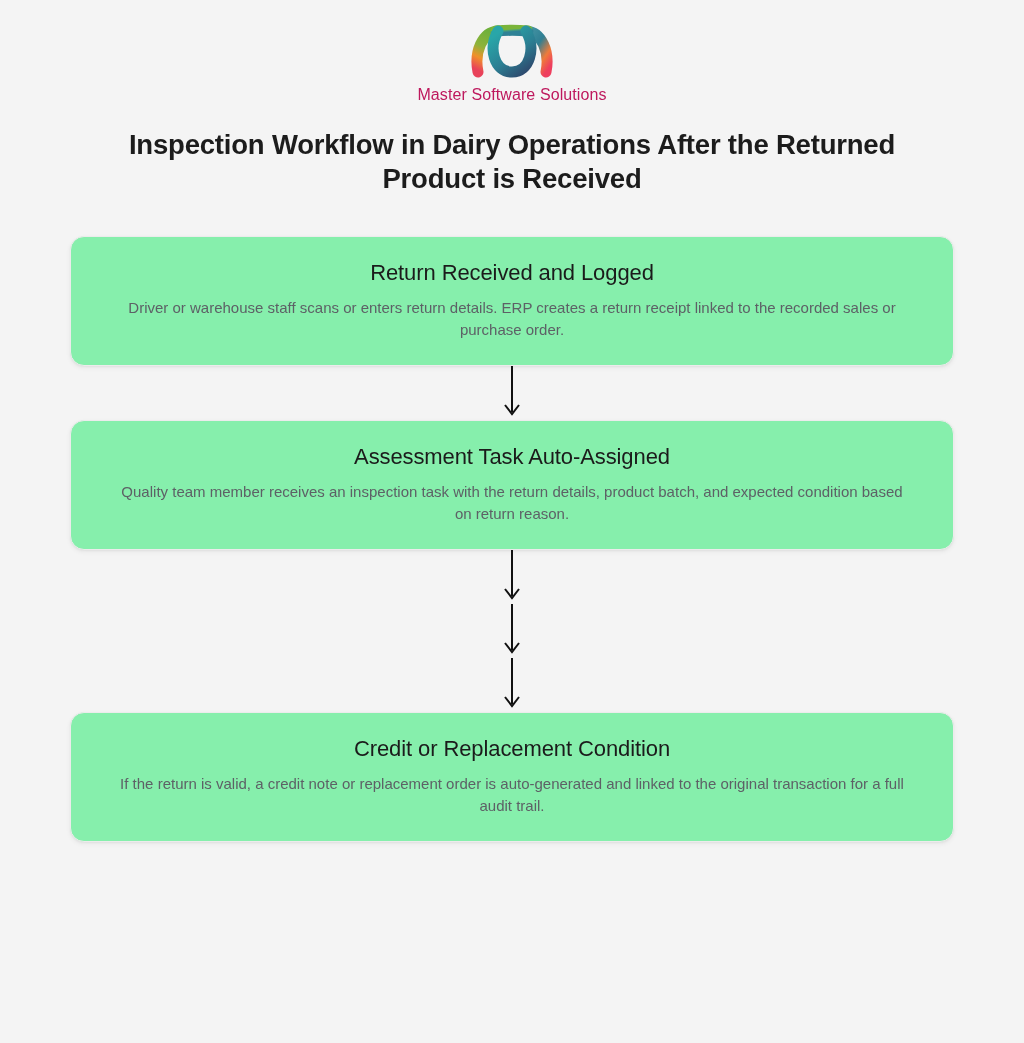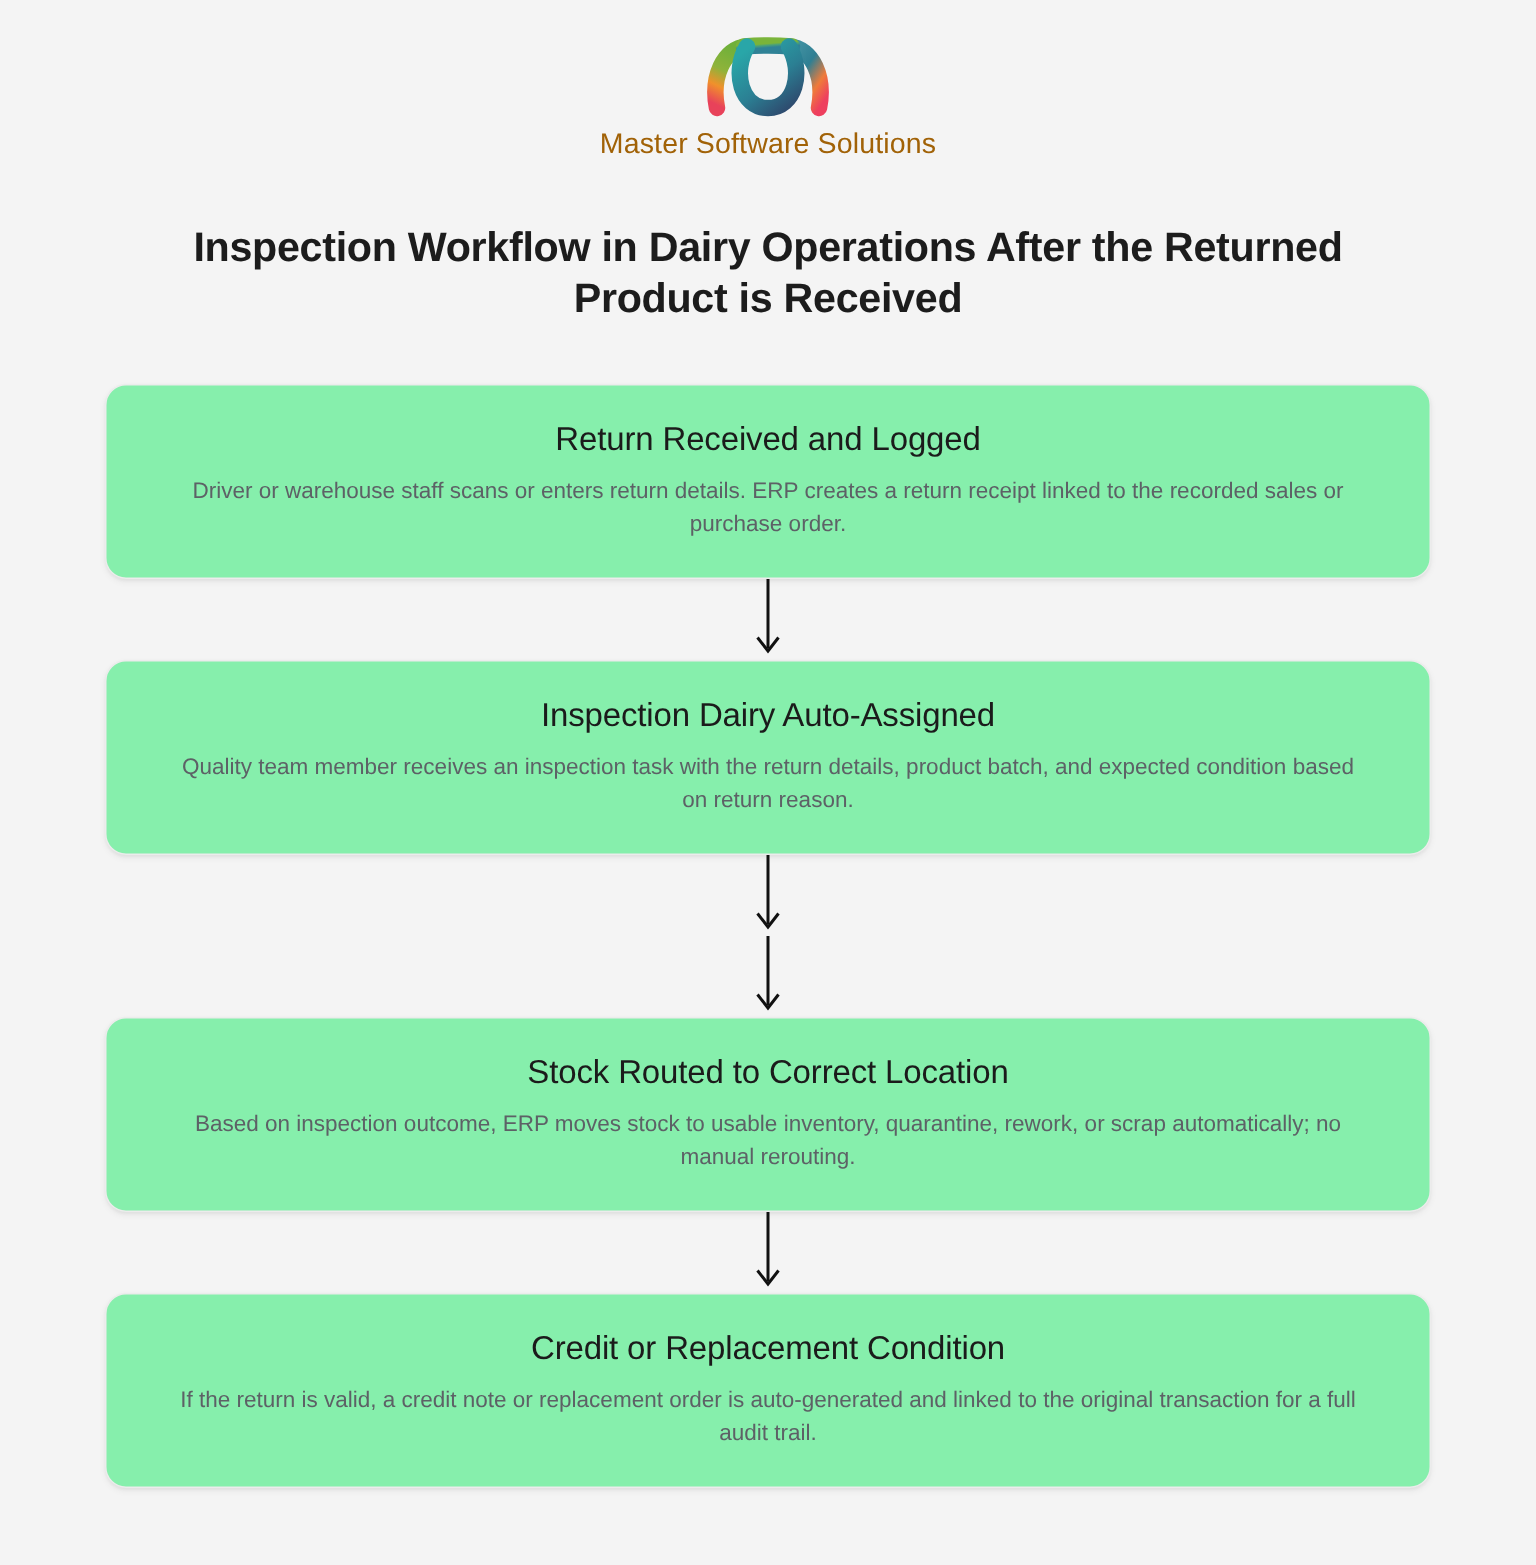--- a/index.html
+++ b/index.html
@@ -30,30 +30,30 @@
     flex-direction: column;
     align-items: center;
   }
   .brand-logo {
     width: 88px;
     height: 56px;
     display: block;
   }
   .brand-name {
     margin-top: 9px;
-    font-size: 19px;
-    color: #a16207;
+    font-size: 16px;
+    color: #be185d;
     letter-spacing: 0.1px;
     font-weight: 400;
     line-height: 1;
   }
 
   
   .page-title {
-    margin: 42px auto 0 auto;
+    margin: 25px auto 0 auto;
     width: 790px;
     text-align: center;
     font-size: 27.5px;
     line-height: 34px;
     font-weight: 700;
     color: #1c1c1c;
     letter-spacing: -0.2px;
   }
 
   
@@ -156,43 +156,39 @@
     </div>
 
     <div class="connector">
       <svg width="20" height="54" viewBox="0 0 20 54" xmlns="http://www.w3.org/2000/svg" aria-hidden="true">
         <line x1="10" y1="0" x2="10" y2="46" stroke="#111111" stroke-width="2"></line>
         <polyline points="3,39 10,48 17,39" fill="none" stroke="#111111" stroke-width="2"></polyline>
       </svg>
     </div>
 
     <div class="card">
-      <div class="card-title">Inspection Dairy Auto-Assigned</div>
+      <div class="card-title">Assessment Task Auto-Assigned</div>
       <p class="card-desc">Quality team member receives an inspection task with the return details, product batch, and expected condition based on return reason.</p>
     </div>
 
     <div class="connector">
       <svg width="20" height="54" viewBox="0 0 20 54" xmlns="http://www.w3.org/2000/svg" aria-hidden="true">
         <line x1="10" y1="0" x2="10" y2="46" stroke="#111111" stroke-width="2"></line>
         <polyline points="3,39 10,48 17,39" fill="none" stroke="#111111" stroke-width="2"></polyline>
       </svg>
     </div>
 
 
     <div class="connector">
       <svg width="20" height="54" viewBox="0 0 20 54" xmlns="http://www.w3.org/2000/svg" aria-hidden="true">
         <line x1="10" y1="0" x2="10" y2="46" stroke="#111111" stroke-width="2"></line>
         <polyline points="3,39 10,48 17,39" fill="none" stroke="#111111" stroke-width="2"></polyline>
       </svg>
     </div>
 
-    <div class="card">
-      <div class="card-title">Stock Routed to Correct Location</div>
-      <p class="card-desc">Based on inspection outcome, ERP moves stock to usable inventory, quarantine, rework, or scrap automatically; no manual rerouting.</p>
-    </div>
 
     <div class="connector">
       <svg width="20" height="54" viewBox="0 0 20 54" xmlns="http://www.w3.org/2000/svg" aria-hidden="true">
         <line x1="10" y1="0" x2="10" y2="46" stroke="#111111" stroke-width="2"></line>
         <polyline points="3,39 10,48 17,39" fill="none" stroke="#111111" stroke-width="2"></polyline>
       </svg>
     </div>
 
     <div class="card">
       <div class="card-title">Credit or Replacement Condition</div>

